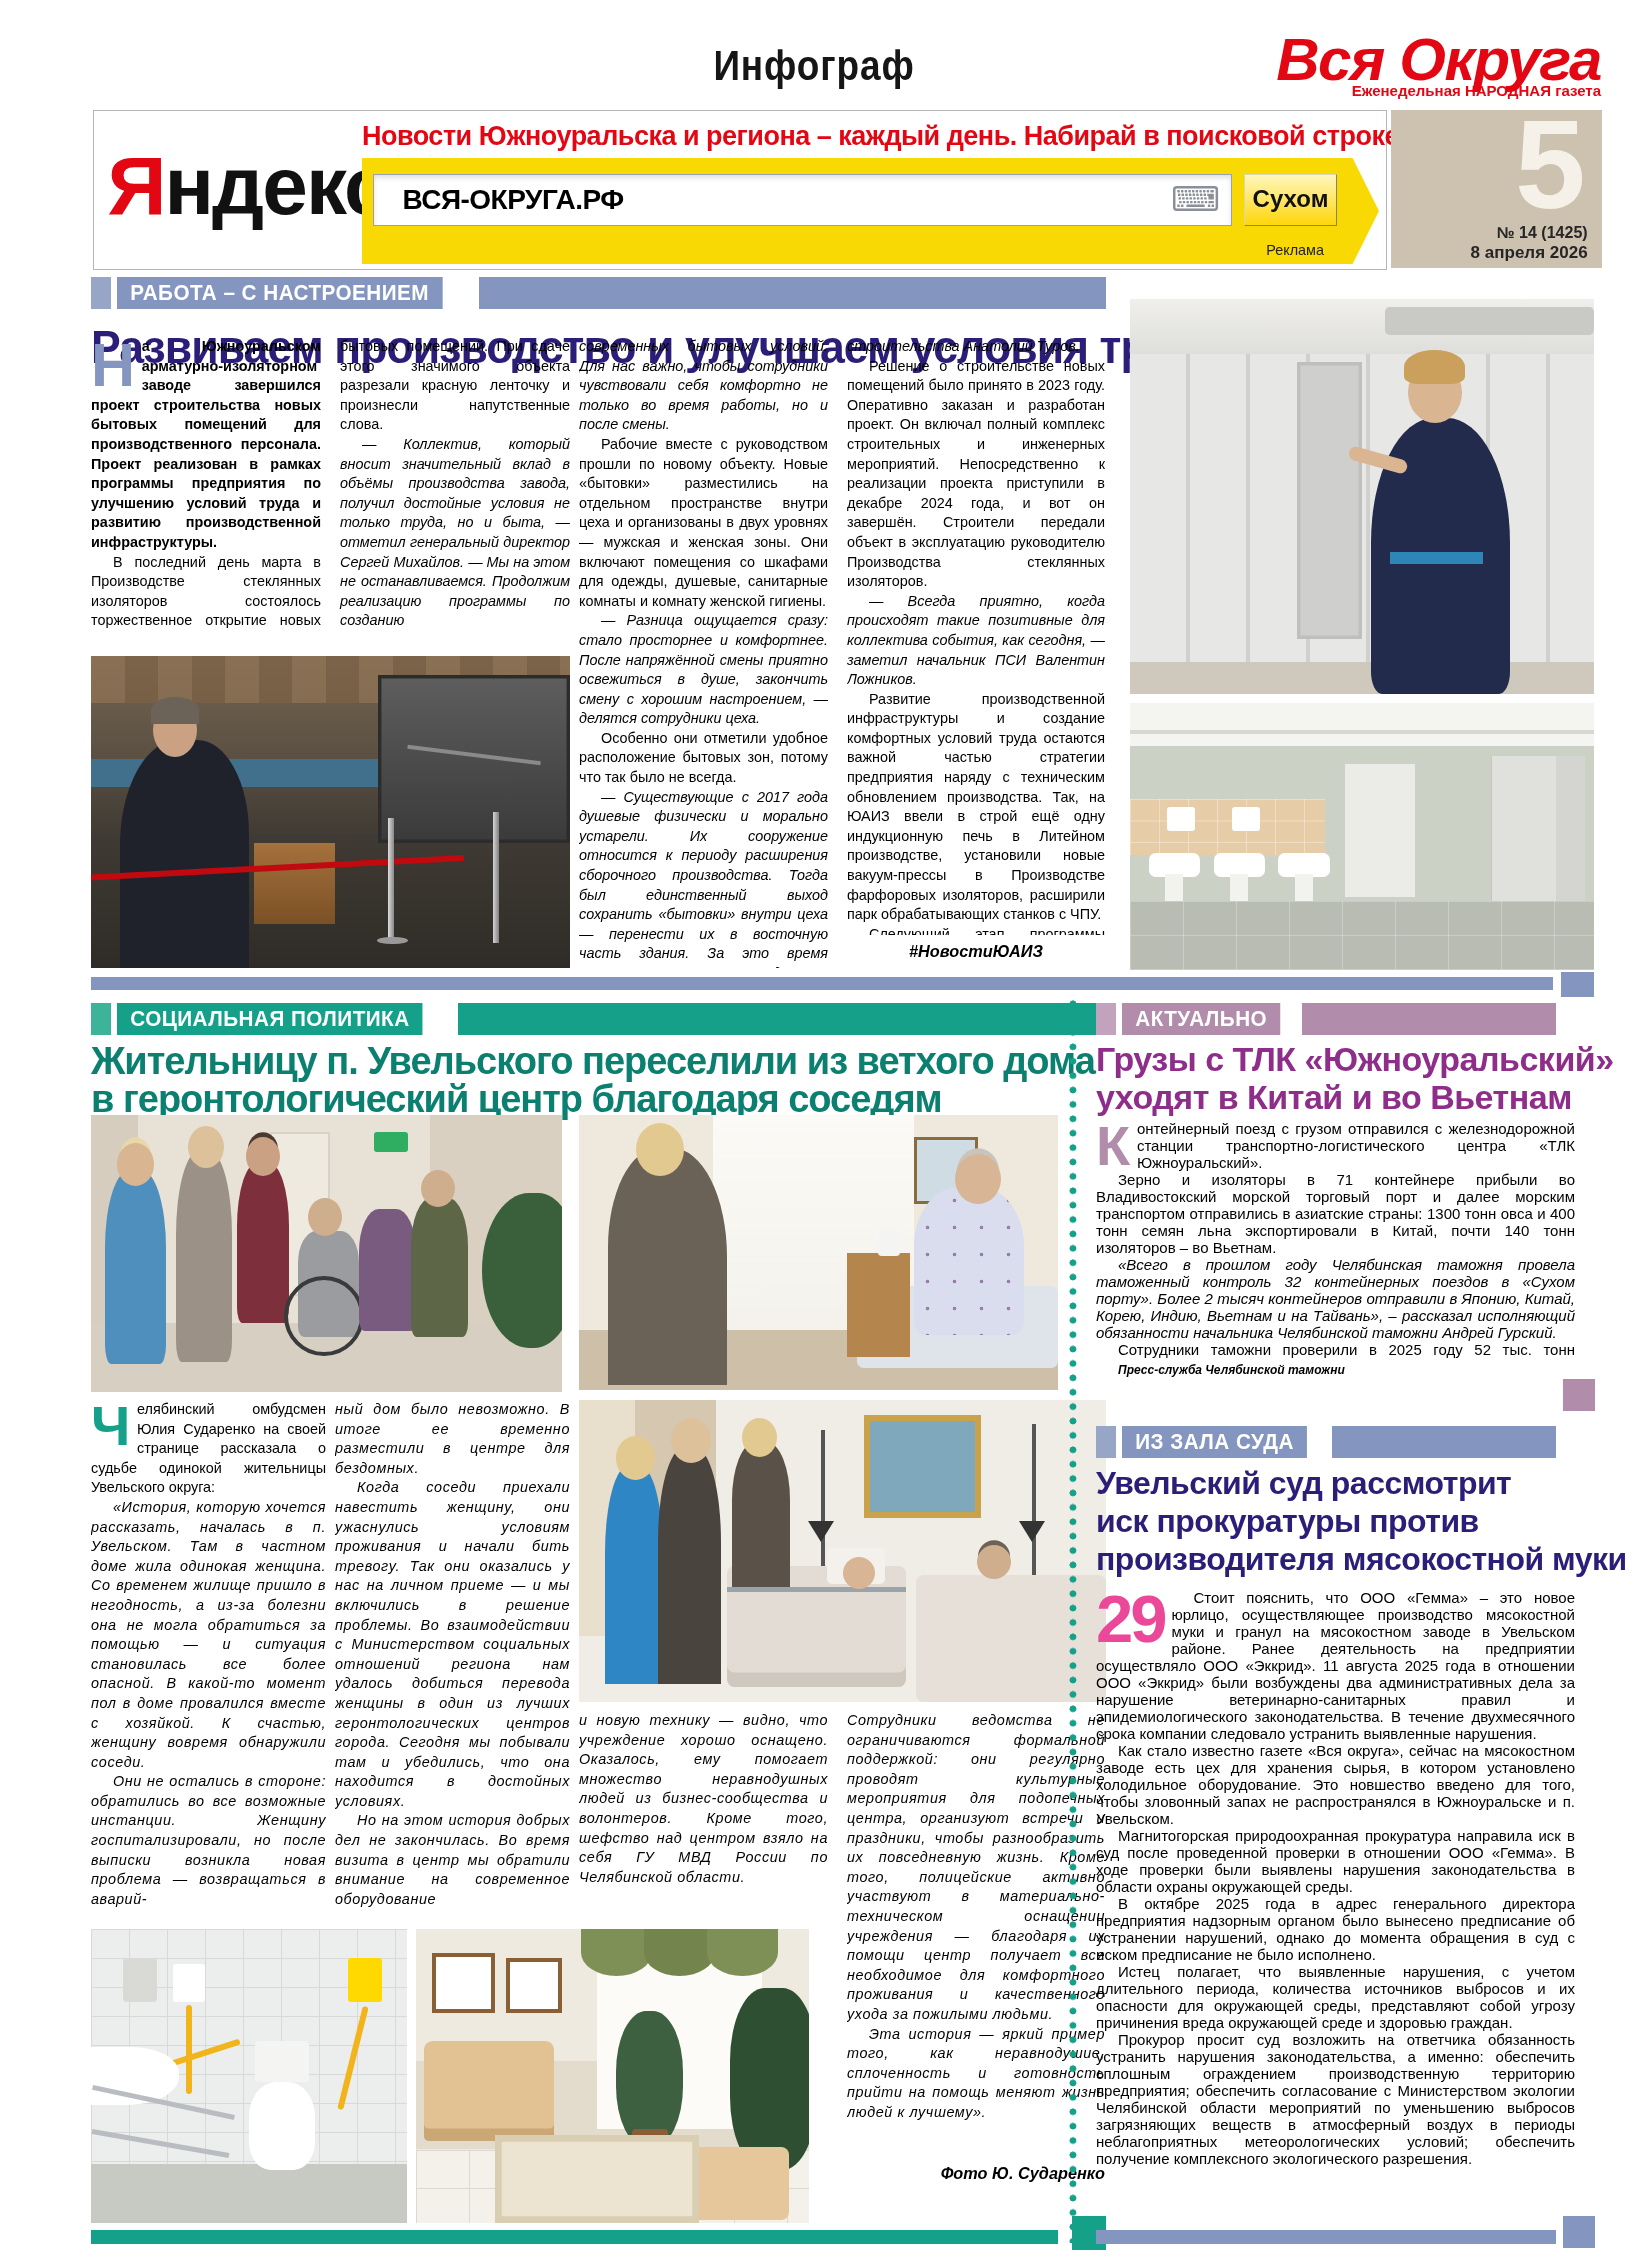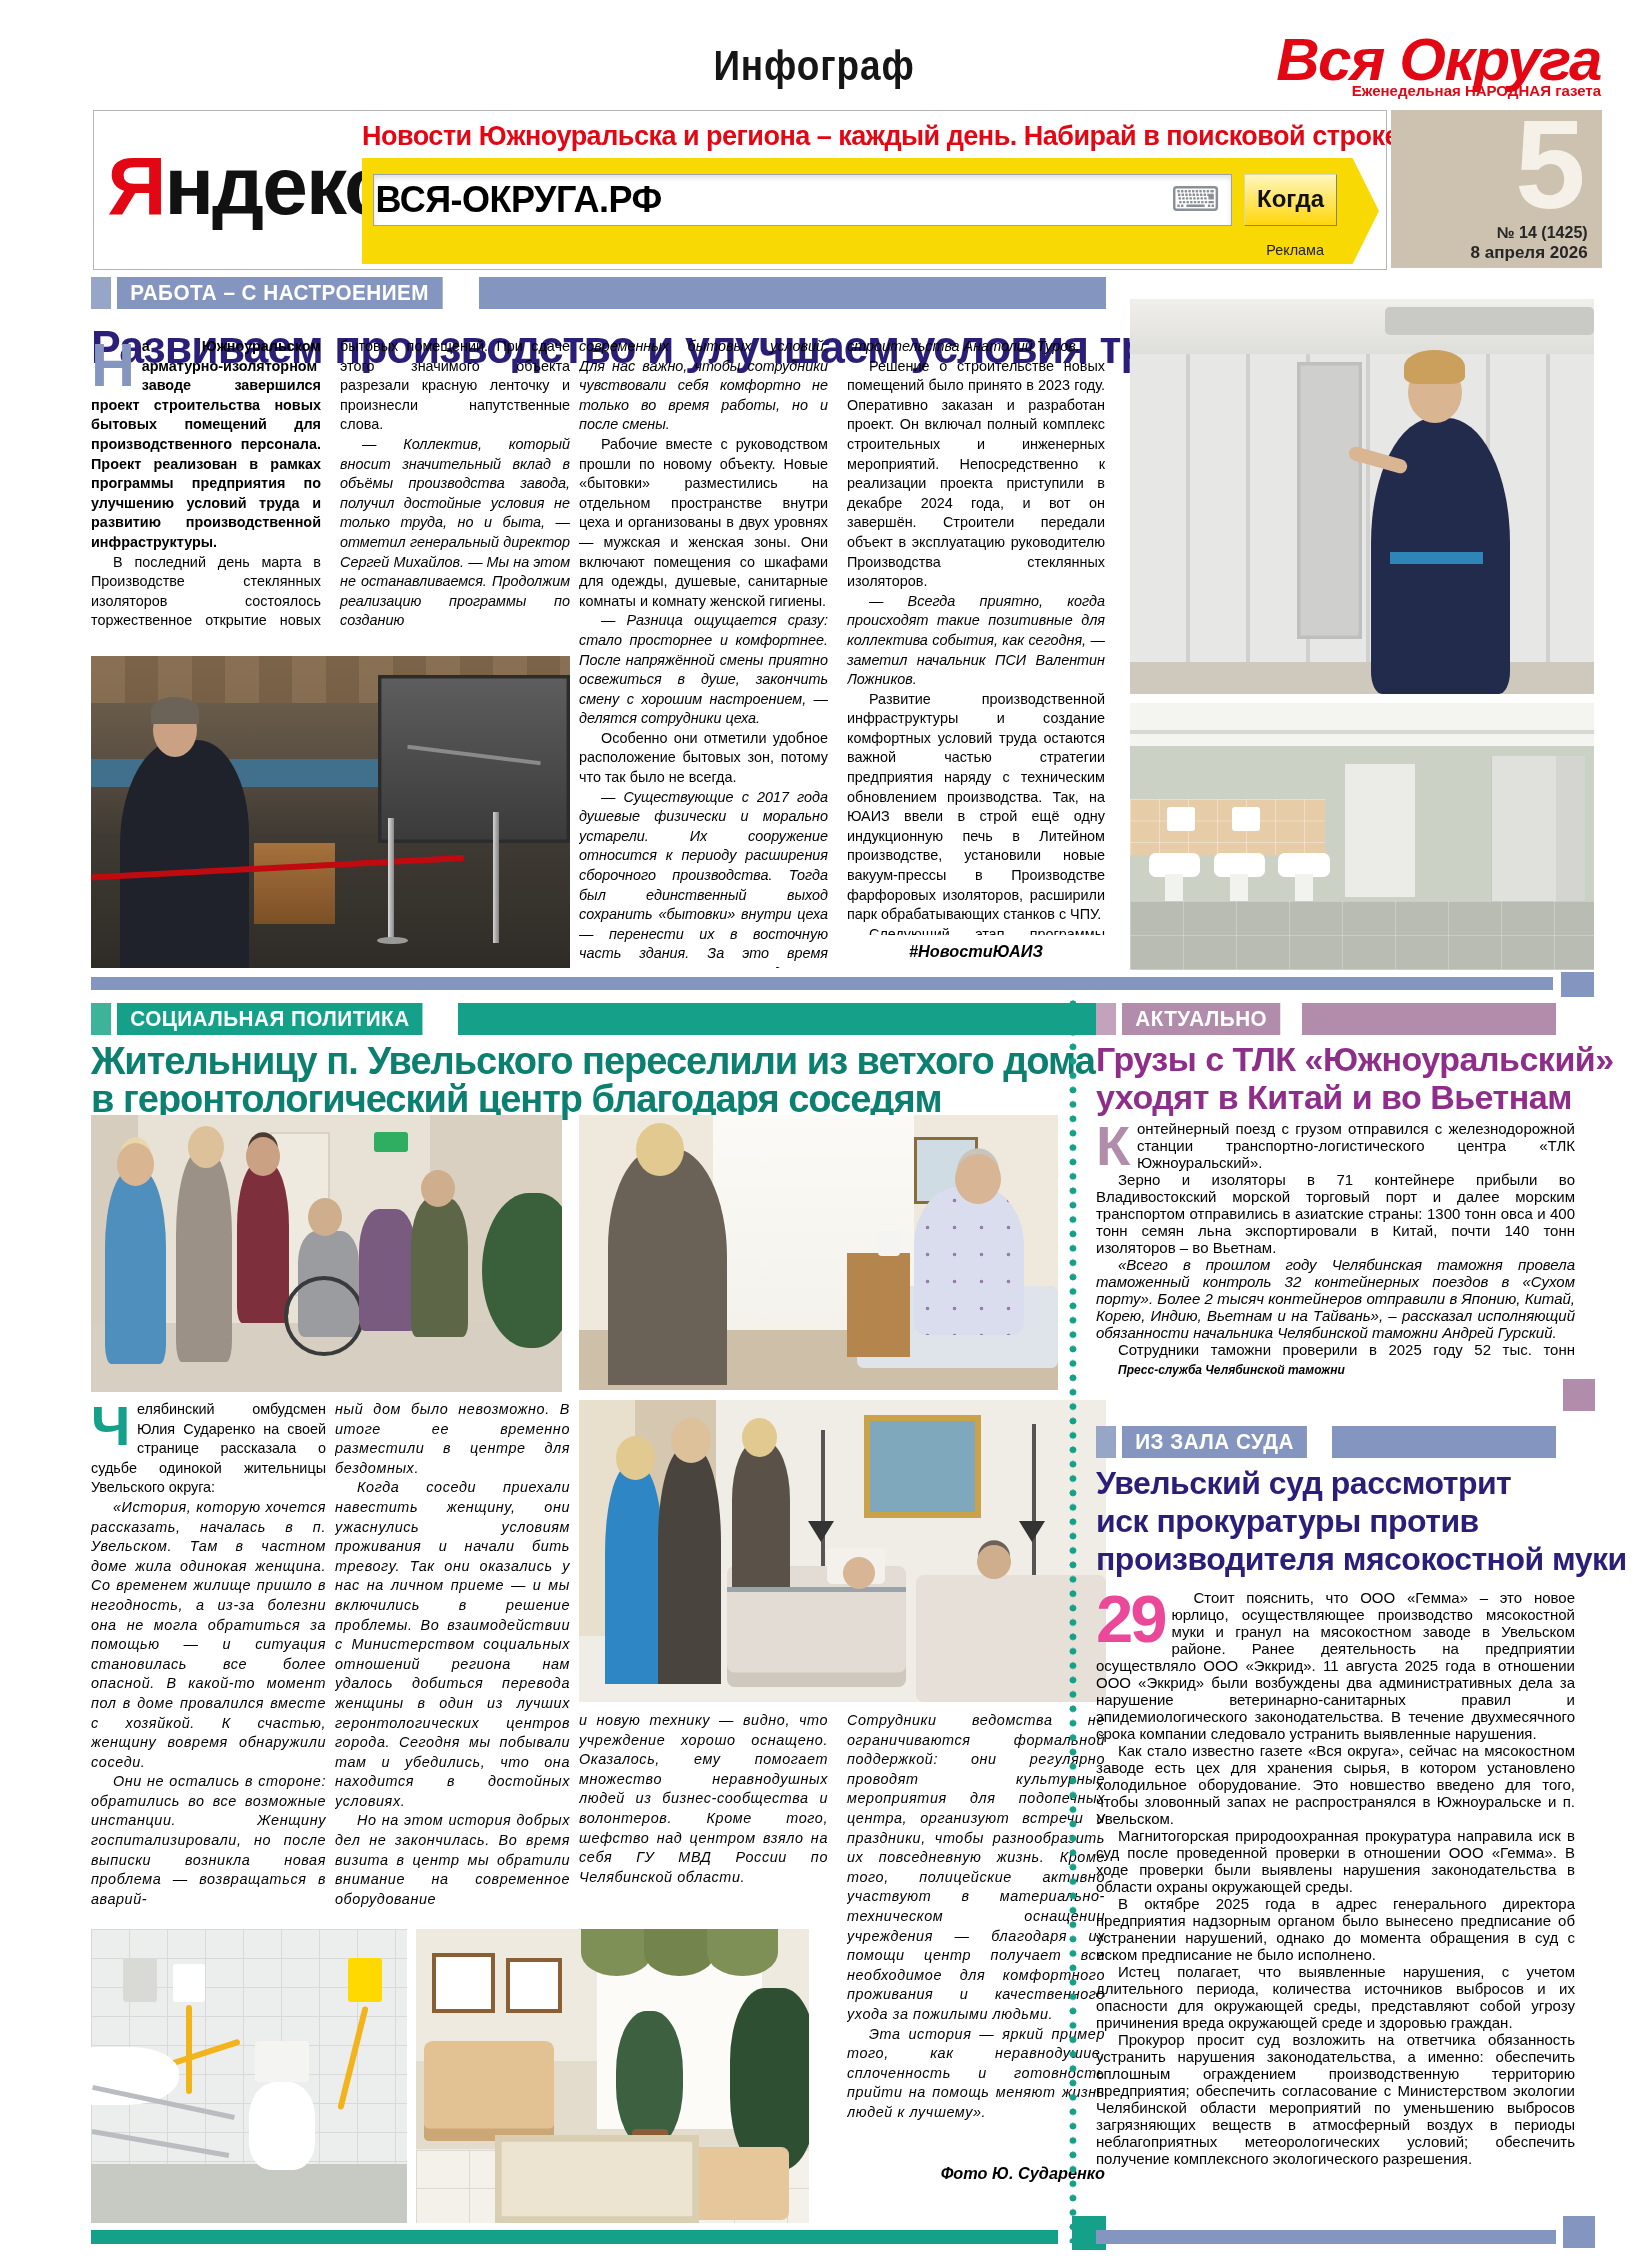--- a/index.html
+++ b/index.html
@@ -13,21 +13,21 @@
   .brand{font-size:60px;font-weight:800;font-style:italic;color:#e30613;text-align:right;letter-spacing:-1.4px;}
   .brand-tag{font-size:15px;font-weight:700;color:#e30613;text-align:right;letter-spacing:0;}
 
   
   .banner-box{background:#fff;border:1.4px solid #b5b5b5;}
   .ylogo{font-size:82px;font-weight:800;letter-spacing:-1.9px;line-height:1;}
   .ylogo .ya{color:#e30613;} .ylogo .rest{color:#111;}
   .slogan{font-size:27px;font-weight:800;color:#e30613;letter-spacing:-0.5px;white-space:nowrap;}
   .ybox{background:#f8d903;clip-path:polygon(0 0,97.4% 0,100% 50%,97.4% 100%,0 100%);}
   .sfield{background:#fff;border:1.9px solid #9aa3ad;box-shadow:inset 0 2.9px 5.7px rgba(0,0,0,.12);}
-  .sfield .val{font-size:36px;font-weight:800;line-height:49px;padding-left:2px;letter-spacing:-0.5px;}
+  .sfield .val{font-size:28px;font-weight:800;line-height:49px;padding-left:29px;letter-spacing:-0.5px;}
   .kbd{font-family:"DejaVu Sans", sans-serif;font-size:34px;color:#8a8f98;line-height:48px;}
   .sbtn{background:linear-gradient(180deg,#fff6bd,#ffd60a);border:1.9px outset #d8d8b0;
         font-size:24px;font-weight:700;text-align:center;line-height:48px;color:#111;}
   .adlabel{font-size:14.4px;color:#222;}
   .issuebox{background:#cdc1b0;}
   .bignum{font-size:127px;font-weight:800;color:#f6f1e8;line-height:1;text-align:right;}
   .issuenum,.issuedate{font-size:16px;font-weight:700;color:#262626;text-align:right;}
   .issuedate{font-size:17px;}
 
   
@@ -80,21 +80,21 @@
   <div class="abs banner-box" style="left:93px;top:110px;width:1292px;height:158px;">
     <div class="abs ylogo" style="left:13.4px;top:34px;">
       <span class="ya">Я</span><span class="rest">ндекс</span>
     </div>
     <div class="abs slogan" style="left:268px;top:9.6px;width:1015px;">Новости Южноуральска и региона – каждый день. Набирай в поисковой строке:</div>
     <div class="abs ybox" style="left:268px;top:47px;width:1017px;height:106px;">
       <div class="abs sfield" style="left:10.5px;top:16.3px;width:857px;height:50px;">
         <div class="abs val" style="left:0;top:0;width:766px;">ВСЯ-ОКРУГА.РФ</div>
         <div class="abs kbd" style="right:10.5px;top:0;">⌨</div>
       </div>
-      <div class="abs sbtn" style="left:882px;top:16.3px;width:91px;height:50px;">Когда</div>
+      <div class="abs sbtn" style="left:882px;top:16.3px;width:91px;height:50px;">Сухом</div>
       <div class="abs adlabel" style="right:55px;bottom:5.7px;">Реклама</div>
     </div>
   </div>
   <div class="abs issuebox" style="left:1391px;top:110px;width:211px;height:158px;">
     <div class="abs bignum" style="right:16.3px;top:-8.6px;width:182px;">5</div>
     <div class="abs issuenum" style="right:14.4px;top:114px;width:187px;">№ 14 (1425)</div>
     <div class="abs issuedate" style="right:14.4px;top:133px;width:187px;">8 апреля 2026</div>
   </div>
 
   <div class="abs sect" style="left:91px;top:277px;width:1015px;">

